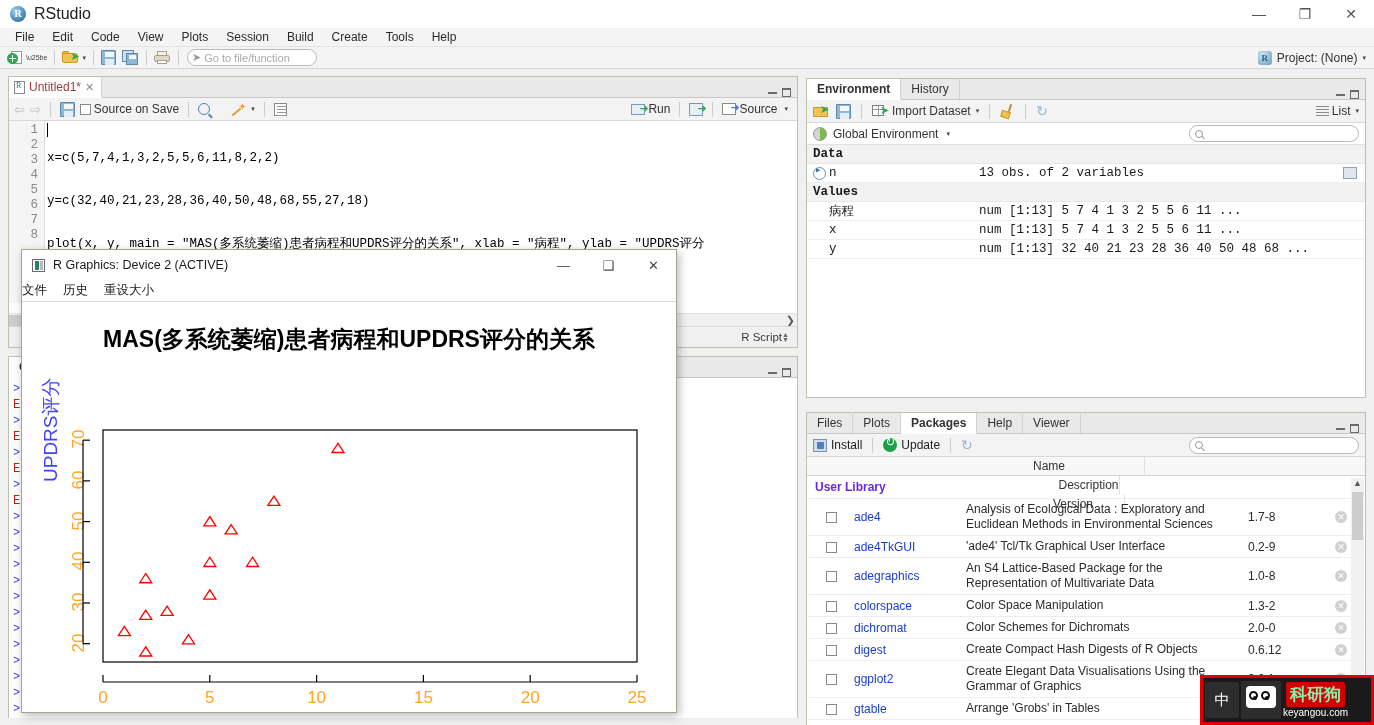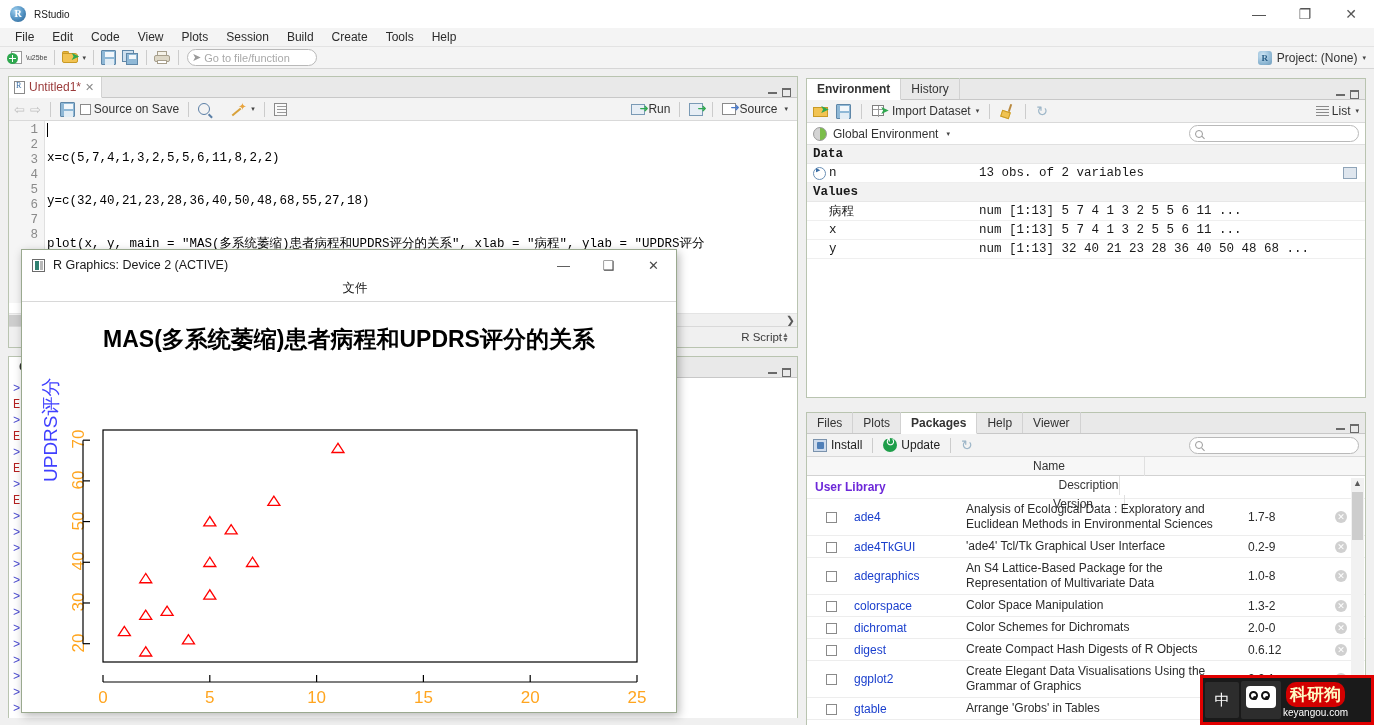--- a/index.html
+++ b/index.html
@@ -18,21 +18,21 @@
     position: absolute; left: 0; top: 0; width: 1374px; height: 28px;
     background: #ffffff; display: flex; align-items: center;
   }
   .tb-logo {
     width: 16px; height: 16px; margin-left: 10px; margin-right: 8px;
     border-radius: 50%;
     background: radial-gradient(circle at 35% 30%, #9fd0ef 0%, #4f8fc0 55%, #2b5f8c 100%);
     color: #ffffff; font-size: 10px; font-weight: bold; line-height: 16px;
     text-align: center; font-family: "Liberation Serif", serif;
   }
-  .tb-title { font-size: 10px; color: #202020; }
+  .tb-title { font-size: 16px; color: #202020; }
   .tb-buttons { margin-left: auto; display: flex; height: 28px; }
   .tb-btn {
     width: 46px; height: 28px; display: flex; align-items: center; justify-content: center;
     color: #555; font-size: 14px;
   }
 
   
   .toolbar {
     position: absolute; left: 0; top: 28px; width: 1374px; height: 19px;
     background: #f4f4f4; display: flex; align-items: center; padding-left: 6px;
@@ -265,22 +265,22 @@
     background: #ffffff; border: 1px solid #9aa98f;
     box-shadow: 2px 3px 9px rgba(0,0,0,0.28);
   }
   .pw-title { height: 30px; display:flex; align-items:center; background:#ffffff; }
   .pw-ic { width:13px; height:13px; margin:0 8px 0 10px; background:#ffffff; border:1px solid #6a6a6a; position:relative; }
   .pw-ic:after { content:''; position:absolute; left:2px; top:1px; width:4px; height:9px; background:#2f7f6f; }
   .pw-ic:before { content:''; position:absolute; left:7px; top:1px; width:3px; height:9px; background:#b8b8b8; }
   .pw-name { font-size:12.5px; color:#1a1a1a; }
   .pw-btns { margin-left:auto; display:flex; }
   .pw-btn { width:45px; height:30px; display:flex; align-items:center; justify-content:center; color:#4a4a4a; font-size:13px; }
-  .pw-menu { height:22px; display:flex; align-items:center; gap:16px; padding-left:12px;
-    border-bottom:1px solid #d8d8d8; font-size:12.5px; color:#1a1a1a;flex-direction:column; }
+  .pw-menu { height:22px; display:flex; align-items:center; gap:16px; 
+    border-bottom:1px solid #d8d8d8; font-size:12.5px; color:#1a1a1a; }
   .pw-canvas { position:relative; background:#ffffff; height:410px; overflow:hidden; }
 
   
   .plot-title {
     position:absolute; width:100%; text-align:center; top:22px;
     font-family:"Liberation Sans", sans-serif; font-weight:bold; font-size:23px; color:#000;
   }
   .ylab {
     position:absolute; left:16px; top:180px; font-size:19px; color:#4040ff;
     transform: rotate(-90deg); transform-origin: left top; white-space:nowrap;
@@ -294,21 +294,21 @@
     background:#e10000; display:flex; align-items:center; padding:3px;
   }
   .wm-inner { display:flex; align-items:center; background:#1a1a1a; height:44px; width:100%; padding:0 2px; gap:2px;}
   .wm-ime { width:34px; height:36px; background:#2d2d2d; color:#fff; font-size:15px;
     display:flex; align-items:center; justify-content:center; border-radius:2px; }
   .wm-dog { width:40px; height:38px; background:#2d2d2d; border-radius:2px; position:relative; }
   .wm-dog .face { position:absolute; left:5px; top:5px; width:30px; height:22px; background:#fff; border-radius:4px; }
   .wm-dog .eye { position:absolute; top:10px; width:9px; height:9px; border-radius:50%; background:#fff; border:2px solid #111; }
   .wm-dog .eye.l { left:8px; } .wm-dog .eye.r { left:20px; }
   .wm-dog .pup { position:absolute; top:3px; left:2px; width:4px; height:4px; border-radius:50%; background:#111; }
-  .wm-txt { color:#fef9c3; font-weight:bold; font-size:17px; background:#d30000; padding:1px 4px; border-radius:10px;}
+  .wm-txt { color:#86efac; font-weight:bold; font-size:17px; background:#d30000; padding:1px 4px; border-radius:2px;}
   .wm-url { color:#fff; font-size:10px; }
   .wm-right { display:flex; flex-direction:column; align-items:center; justify-content:center; }
 
   
   .corner-scroll { position:absolute; right:2px; bottom:4px; width:9px; font-size:7px; color:#8a8a8a; }
 </style>
 </head>
 <body>
 
 <div id="app">

